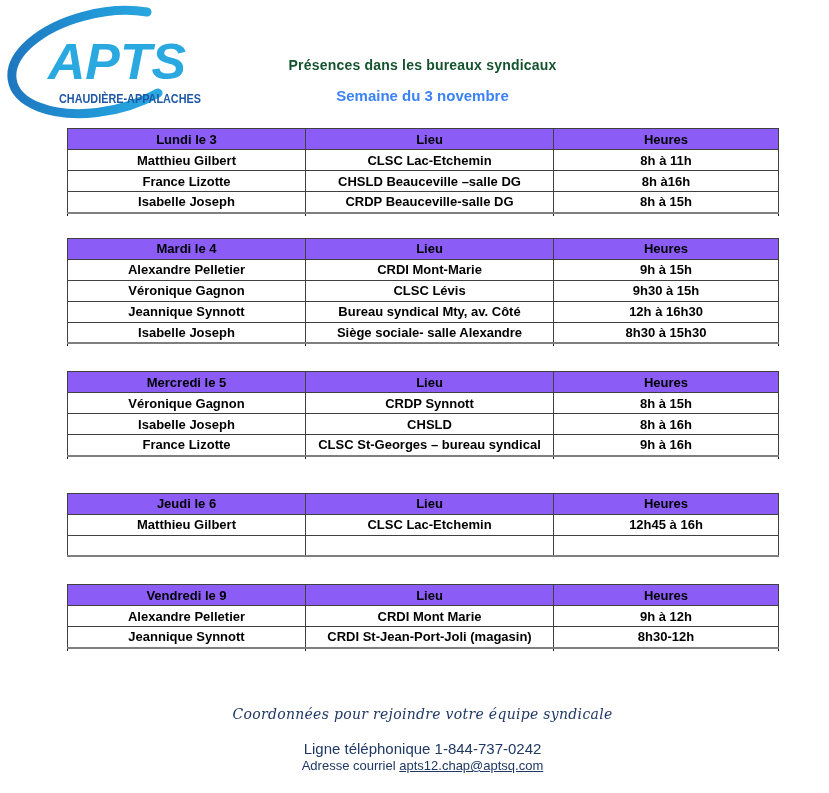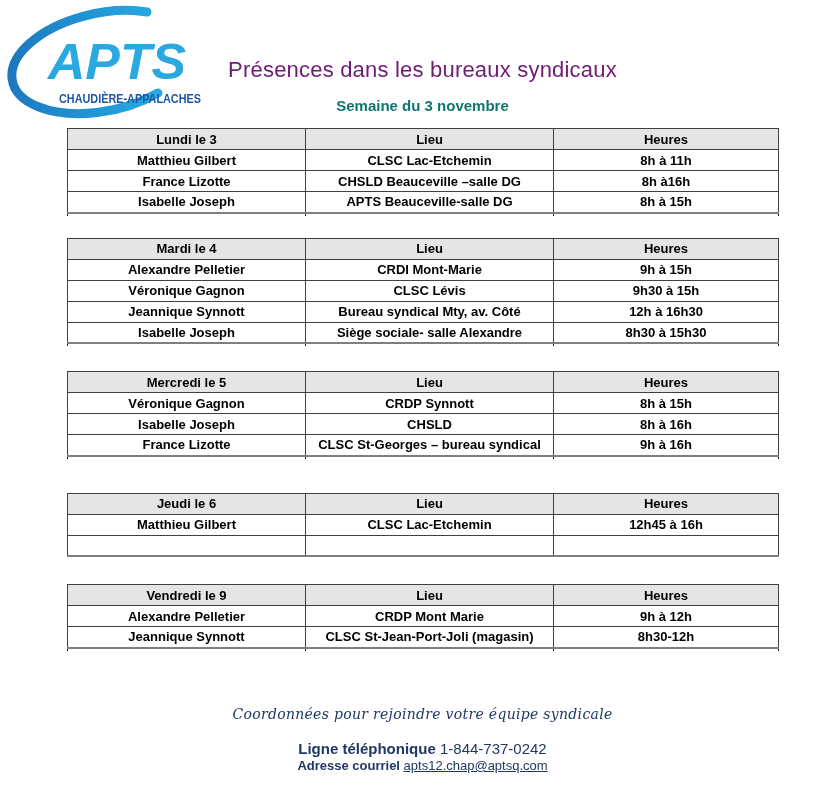--- a/index.html
+++ b/index.html
@@ -11,61 +11,61 @@
     overflow: hidden;
   }
   .page { position: relative; width: 752px; height: 793px; background: #fff; }
 
   
   .logo { position: absolute; top: 4px; left: 6px; width: 205px; height: 115px; }
 
   
   .titles { position: absolute; left: 67px; top: 57px; width: 711px; text-align: center; }
   .title {
-    font-size: 22px; font-weight: normal; color: #701a75; letter-spacing: 0.2px;
+    font-size: 14px; font-weight: bold; color: #14532d; letter-spacing: 0.2px;
   }
   .subtitle {
-    margin-top: 14px; font-size: 15px; font-weight: 600; color: #0f766e;
+    margin-top: 14px; font-size: 15px; font-weight: 600; color: #3b82f6;
   }
 
   
   .tables { position: absolute; left: 67px; top: 128px; width: 711px; }
   table.sched {
     width: 711px; border-collapse: collapse; table-layout: fixed;
     border: 1px solid #595959; border-bottom: none;
   }
   table.sched.mb1 { margin-bottom: 22px; }
   table.sched.mb2 { margin-bottom: 25px; }
   table.sched.mb3 { margin-bottom: 34px; }
   table.sched.mb4 { margin-bottom: 27px; }
   .sched th, .sched td {
     border: 1px solid #404040;
     height: 21px;
     text-align: center; vertical-align: middle;
     font-size: 13px; font-weight: bold; color: #000;
     padding: 1px 4px;
     overflow: hidden; white-space: nowrap;
   }
-  .sched th { background: #e5e5e5; margin-left: 42px; }
+  .sched th { background: #8b5cf6; margin-left: 42px; }
   .sched tr.last td { border-bottom: 2px solid #7f7f7f; }
   .sched tr.stub td {
     height: 3px; padding: 0;
     border-bottom: none; border-top: none;
     border-left-color: #1a1a1a; border-right-color: #1a1a1a;
   }
 
   
   .footer-line { position: absolute; left: 67px; width: 711px; text-align: center; color: #1f3864; }
   .script-line {
     top: 706px; font-family: "DejaVu Serif", serif; font-style: italic;
     font-size: 14px; letter-spacing: 0.3px;
   }
   .phone-line { top: 740px; font-size: 15px; }
   .email-line { top: 758px; font-size: 13px; }
-  .lbl { font-weight: bold; }
+  .lbl { font-weight: normal; }
   .val { font-weight: normal; text-align: right; }
   a.email { color: #1f3864; text-decoration: underline; font-weight: normal; cursor: pointer; }
 </style>
 </head>
 <body>
 
 <div class="page">
 
   <div class="logo">
     <svg width="205" height="115" viewBox="0 0 205 115">
@@ -108,21 +108,21 @@
           <td>CLSC Lac-Etchemin</td>
           <td>8h à 11h</td>
         </tr>
         <tr>
           <td>France Lizotte</td>
           <td>CHSLD Beauceville –salle DG</td>
           <td>8h à16h</td>
         </tr>
         <tr class="last">
           <td>Isabelle Joseph</td>
-          <td>APTS Beauceville-salle DG</td>
+          <td>CRDP Beauceville-salle DG</td>
           <td>8h à 15h</td>
         </tr>
         <tr class="stub">
             <td></td>
             <td></td>
             <td></td>
           </tr>
       </tbody>
     </table>
 
@@ -241,26 +241,26 @@
       <thead>
         <tr>
           <th>Vendredi le 9</th>
           <th>Lieu</th>
           <th>Heures</th>
         </tr>
       </thead>
       <tbody>
         <tr>
           <td>Alexandre Pelletier</td>
-          <td>CRDP Mont Marie</td>
+          <td>CRDI Mont Marie</td>
           <td>9h à 12h</td>
         </tr>
         <tr class="last">
           <td>Jeannique Synnott</td>
-          <td>CLSC St-Jean-Port-Joli (magasin)</td>
+          <td>CRDI St-Jean-Port-Joli (magasin)</td>
           <td>8h30-12h</td>
         </tr>
         <tr class="stub">
             <td></td>
             <td></td>
             <td></td>
           </tr>
       </tbody>
     </table>
 

